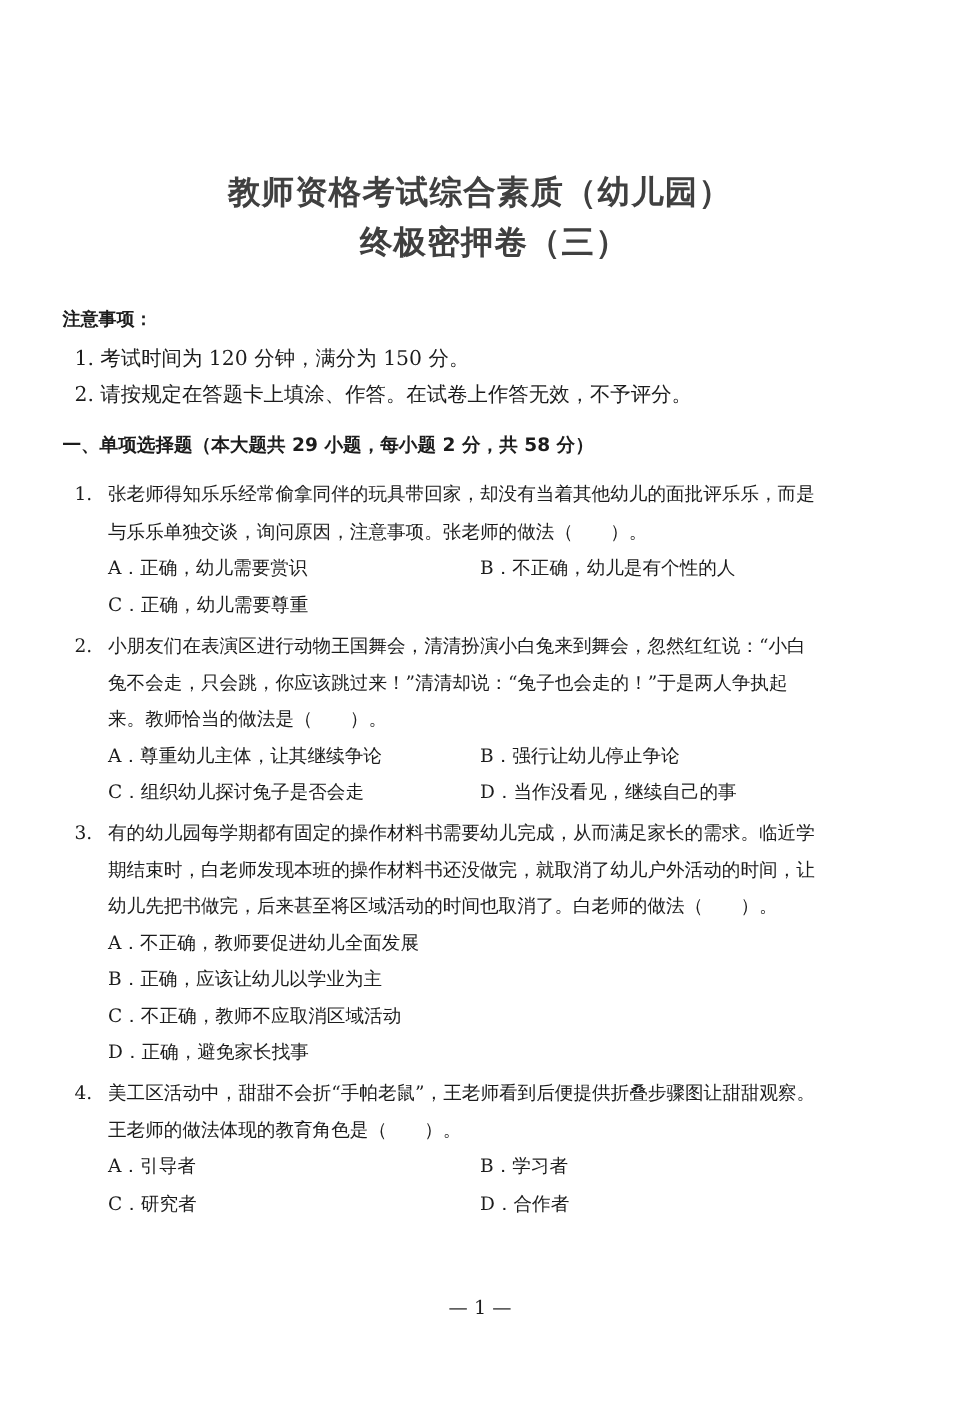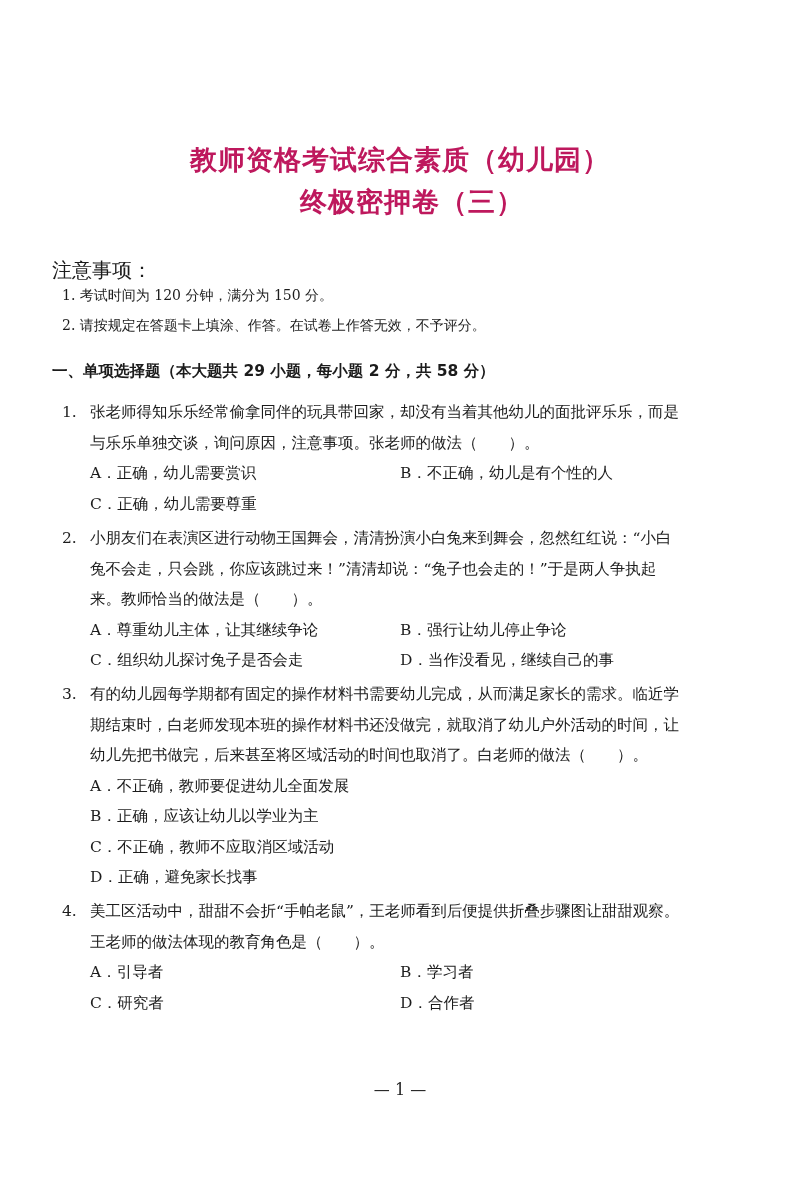--- a/index.html
+++ b/index.html
@@ -1,23 +1,23 @@
 <!DOCTYPE html>
 <html><head>
 <meta charset="utf-8">
 <style>
   html, body { margin:0; padding:0; }
   body { width:800px; height:1182px; background:#ffffff; position:relative; overflow:hidden;
          font-family:"DejaVu Serif","Liberation Serif",serif; color:#1c1c1c; }
   .title { position:absolute; left:0; width:800px; text-align:center; font-family:"DejaVu Sans","Liberation Sans",sans-serif;
-           font-weight:bold; font-size:27px; letter-spacing:1px; color:#be185d; }
+           font-weight:bold; font-size:27px; letter-spacing:1px; color:#404040; }
   #t1 { top:142px; }
   #t2 { top:184px;margin-left:12px; }
-  .notice-head { position:absolute; left:52px; top:257px; font-family:"DejaVu Sans","Liberation Sans",sans-serif; font-weight:normal; font-size:20px; }
-  .notice { position:absolute; left:62px; font-size:14px; }
+  .notice-head { position:absolute; left:52px; top:257px; font-family:"DejaVu Sans","Liberation Sans",sans-serif; font-weight:bold; font-size:15px; }
+  .notice { position:absolute; left:62px; font-size:17px; }
   #n1 { top:287px; }
   #n2 { top:317px; }
   .section { position:absolute; left:52px; top:361px; font-family:"DejaVu Sans","Liberation Sans",sans-serif; font-weight:bold; font-size:15.5px; }
   .q { position:absolute; left:62px; width:690px; font-size:15.5px; }
   .qline { height:30.5px; line-height:30.5px; white-space:nowrap; }
   .qnum { display:inline-block; width:28px; }
   .indent { padding-left:28px; }
   .opts { padding-left:28px; }
   .optrow { height:30.5px; line-height:30.5px; display:flex; }
   .opt { width:310px; white-space:nowrap; }

